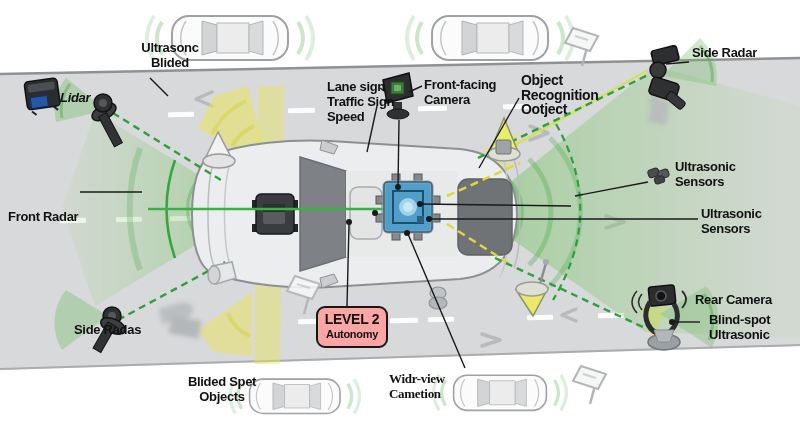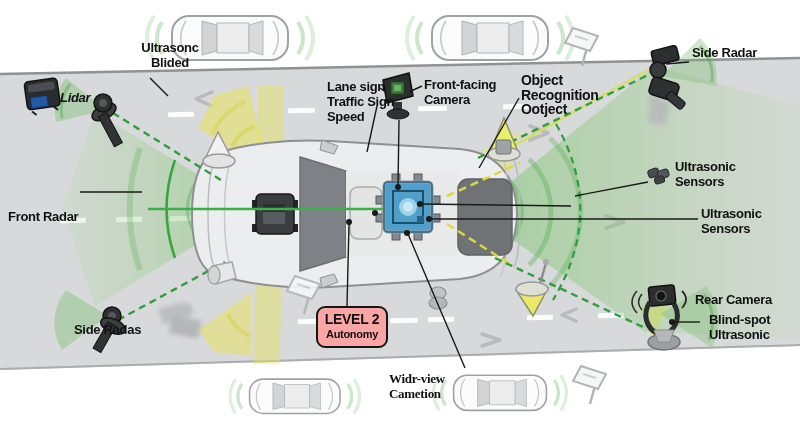--- a/index.html
+++ b/index.html
@@ -323,20 +323,24 @@
 </div>
 <div class="lbl" style="left:60px;top:90px;font-style:italic;">
   <span>Lidar</span>
 </div>
 <div class="lbl" style="left:8px;top:185px;margin-top:24px;">
   <span>Front Radar</span>
 </div>
 <div class="lbl" style="left:34px;top:322px;margin-left:40px;">
   <span>Side Radas</span>
 </div>
+<div class="lbl center" style="left:162px;top:374px;width:120px;">
+  <span>Blided Spet</span>
+  <span>Objects</span>
+</div>
 <div class="lbl" style="left:327px;top:79px;">
   <span>Lane sign</span>
   <span>Traffic Sign</span>
   <span>Speed</span>
 </div>
 <div class="lbl" style="left:424px;top:77px;">
   <span>Front-facing</span>
   <span>Camera</span>
 </div>
 <div class="lbl" style="left:521px;top:73px;font-size:14px;line-height:14.5px;">

